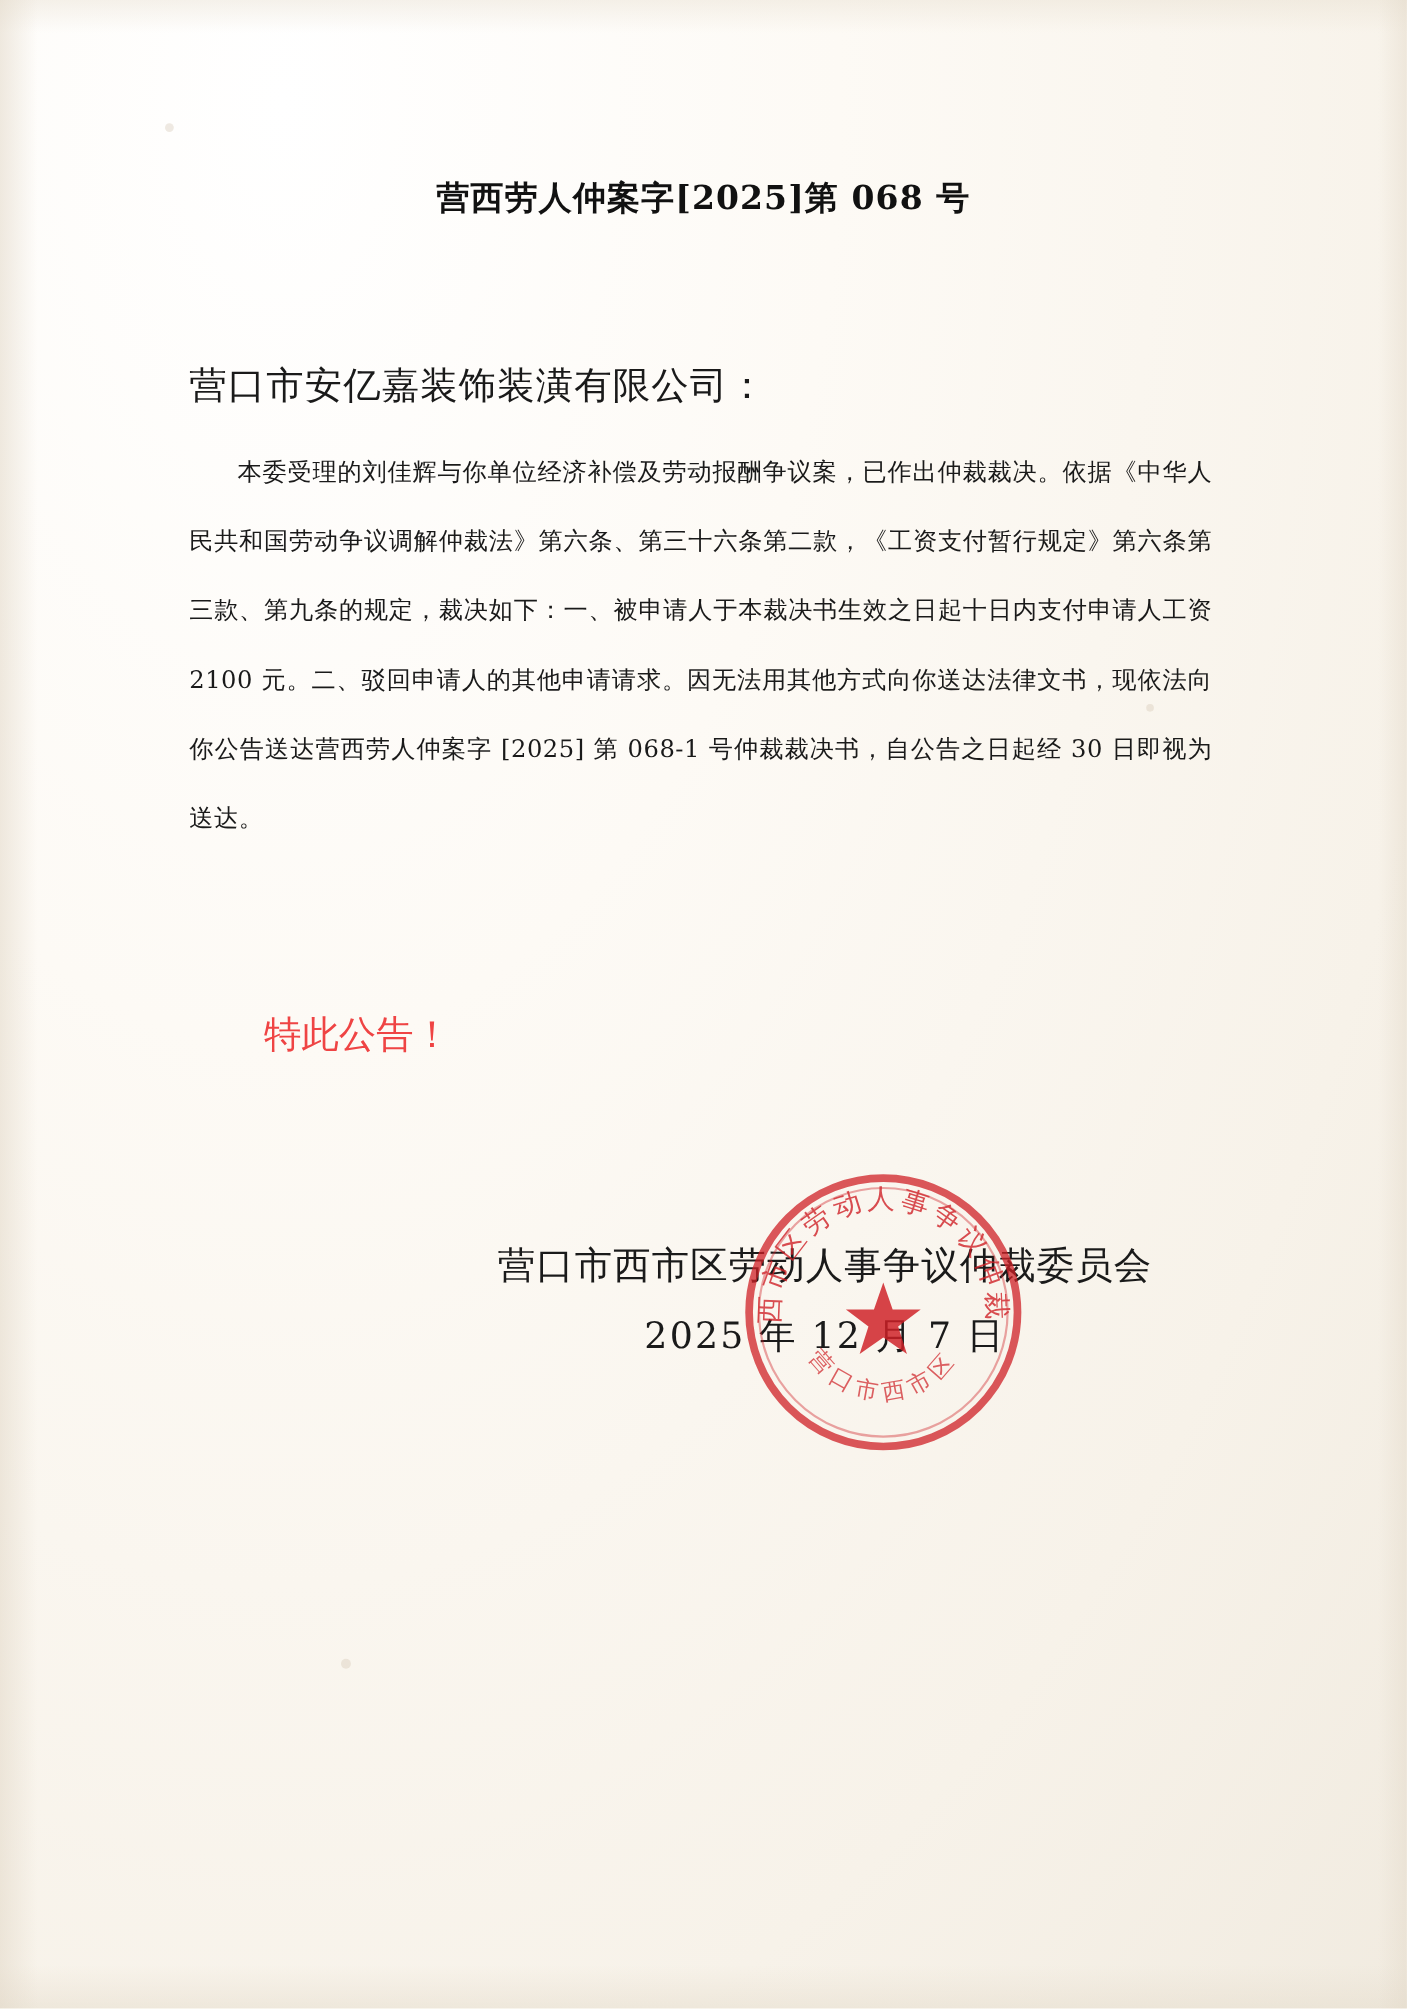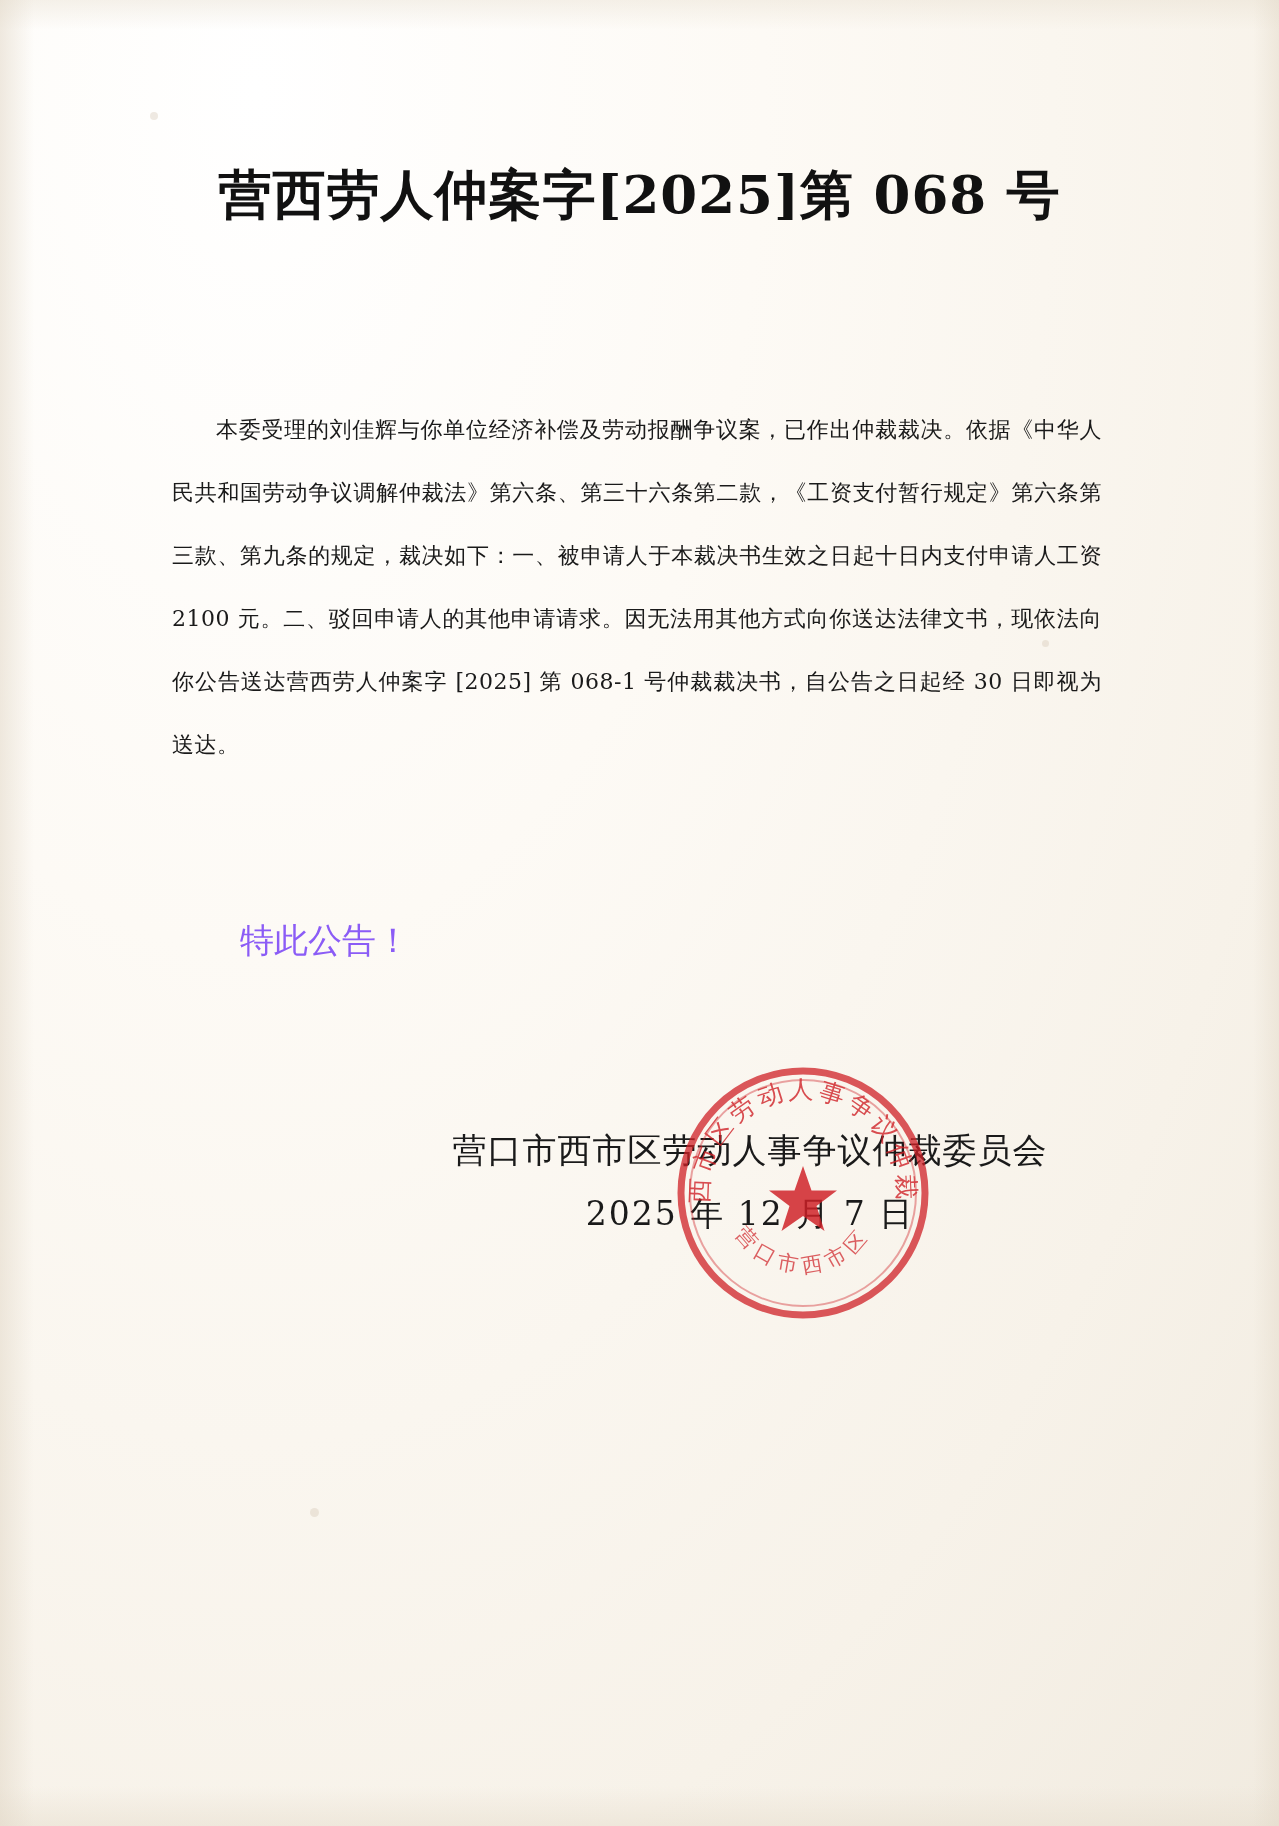--- a/index.html
+++ b/index.html
@@ -40,21 +40,21 @@
     width: 1279px;
     height: 1826px;
   }
 
   .doc-title {
     position: absolute;
     left: 0;
     top: 160px;
     width: 1279px;
     text-align: center;
-    font-size: 53px;
+    font-size: 30px;
     font-weight: 700;
     letter-spacing: 1px;
     color: #111111;
     font-family: "DejaVu Serif", serif;
   }
 
   .addressee {
     position: absolute;
     left: 172px;
     top: 328px;
@@ -80,21 +80,21 @@
   .body-block p {
     margin: 0;
     text-indent: 2em;
   }
 
   .notice-line {
     position: absolute;
     left: 172px;
     top: 918px;
     font-size: 34px;
-    color: #8b5cf6;
+    color: #ef4444;
     text-indent: 2em;
     font-family: "DejaVu Serif", serif;
   }
 
   .signature {
     position: absolute;
     left: 440px;
     top: 1128px;
     width: 620px;
     text-align: center;
@@ -140,20 +140,21 @@
 <div class="paper"></div>
 
 <div class="doc">
 
   <div class="spot" style="left:150px; top:112px; width:8px; height:8px;"></div>
   <div class="spot" style="left:1042px; top:640px; width:7px; height:7px;"></div>
   <div class="spot" style="left:310px; top:1508px; width:9px; height:9px;"></div>
 
   <div class="doc-title">营西劳人仲案字[2025]第 068 号</div>
 
+  <div class="addressee">营口市安亿嘉装饰装潢有限公司：</div>
 
   <div class="body-block">
     <p>本委受理的刘佳辉与你单位经济补偿及劳动报酬争议案，已作出仲裁裁决。依据《中华人民共和国劳动争议调解仲裁法》第六条、第三十六条第二款，《工资支付暂行规定》第六条第三款、第九条的规定，裁决如下：一、被申请人于本裁决书生效之日起十日内支付申请人工资 2100 元。二、驳回申请人的其他申请请求。因无法用其他方式向你送达法律文书，现依法向你公告送达营西劳人仲案字 [2025] 第 068-1 号仲裁裁决书，自公告之日起经 30 日即视为送达。</p>
   </div>
 
   <div class="notice-line">特此公告！</div>
 
   <div class="signature">营口市西市区劳动人事争议仲裁委员会</div>
 
   <div class="sign-date">2025 年 12 月 7 日</div>

